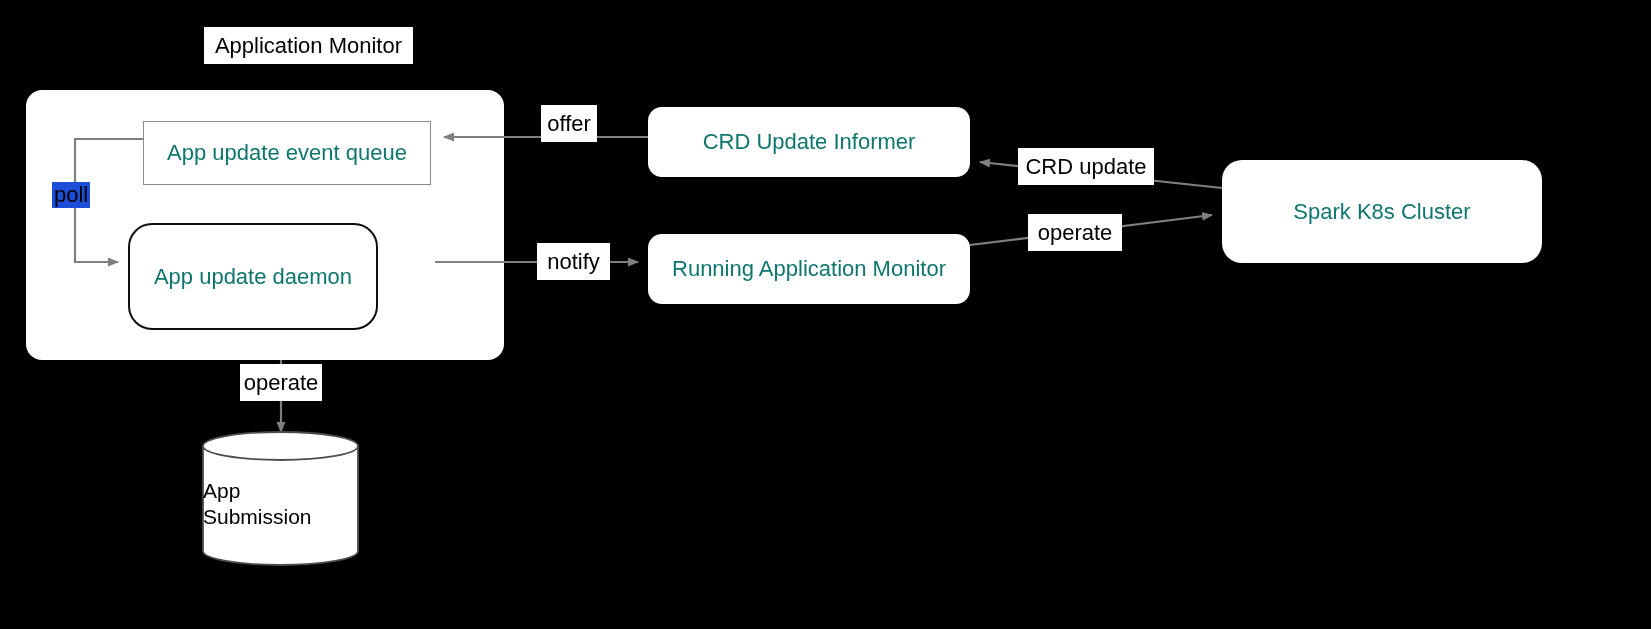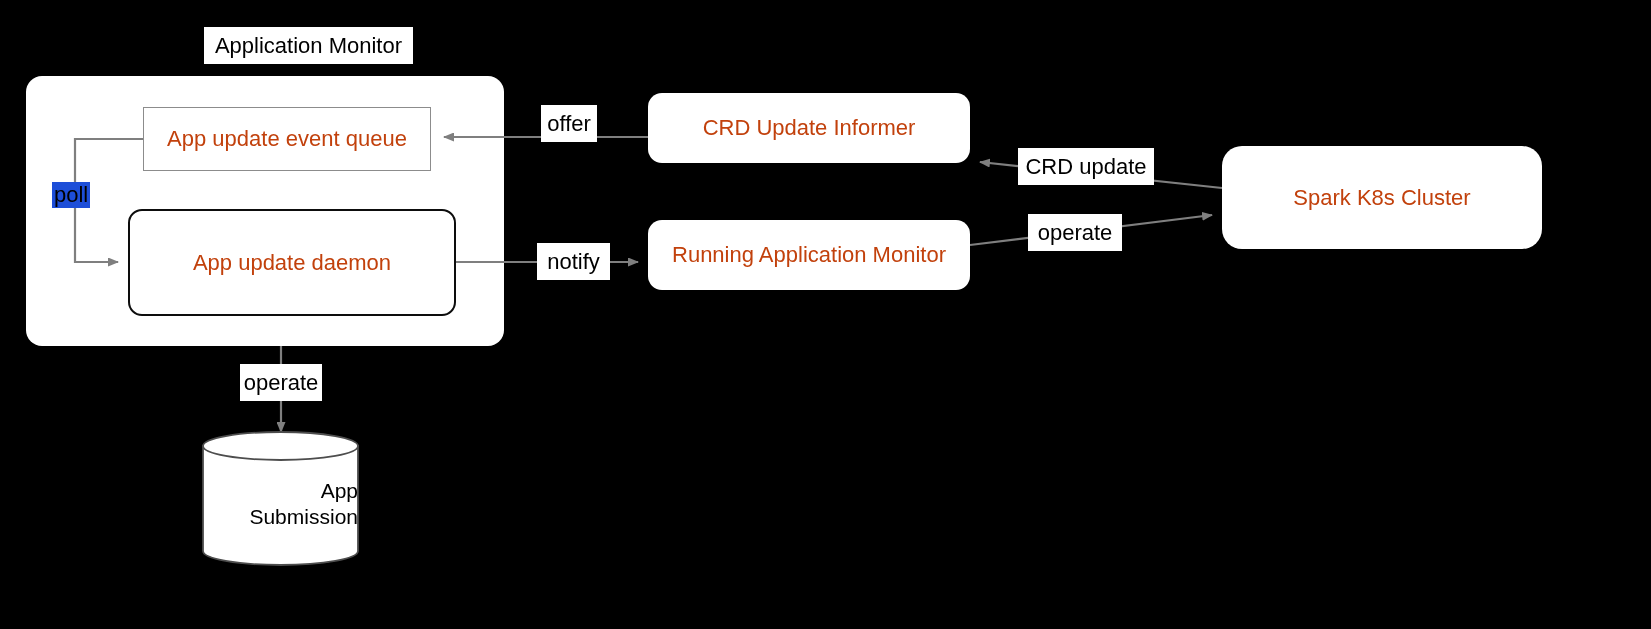--- a/index.html
+++ b/index.html
@@ -25,46 +25,47 @@
     height: 629px;
   }
   
   .box {
     position: absolute;
     background: #ffffff;
     box-sizing: border-box;
     display: flex;
     align-items: center;
     justify-content: center;
-    color: #c2410c;
+    color: #0f766e;
     line-height: 1.18;
+    margin-top: 14px;
   }
   .outer-container {
     left: 26px;
     top: 76px;
     width: 478px;
     height: 270px;
     border-radius: 16px;
     background: #ffffff;
   }
   .queue-box {
     left: 143px;
     top: 107px;
     width: 288px;
     height: 64px;
     border: 1.6px solid #8c8c8c;
     font-size: 22px;
   }
   .daemon-box {
     left: 128px;
     top: 209px;
-    width: 328px;
+    width: 250px;
     height: 107px;
     border: 2px solid #0d0d0d;
-    border-radius: 14px;
+    border-radius: 24px;
     font-size: 22px;
   }
   .informer-box {
     left: 648px;
     top: 93px;
     width: 322px;
     height: 70px;
     border-radius: 14px;
     font-size: 22px;
   }
@@ -144,21 +145,21 @@
     background: #000000;
     padding: 0 2px;
     white-space: nowrap;
   }
   
   .cyl-text {
     position: absolute;
     left: 203px;
     top: 478px;
     width: 155px;
-    text-align: right;
+    text-align: left;
     font-size: 21px;
     color: #000000;
     line-height: 1.25;
     white-space: pre-line;
   }
 </style>
 </head>
 <body>
 
 <div id="canvas">

